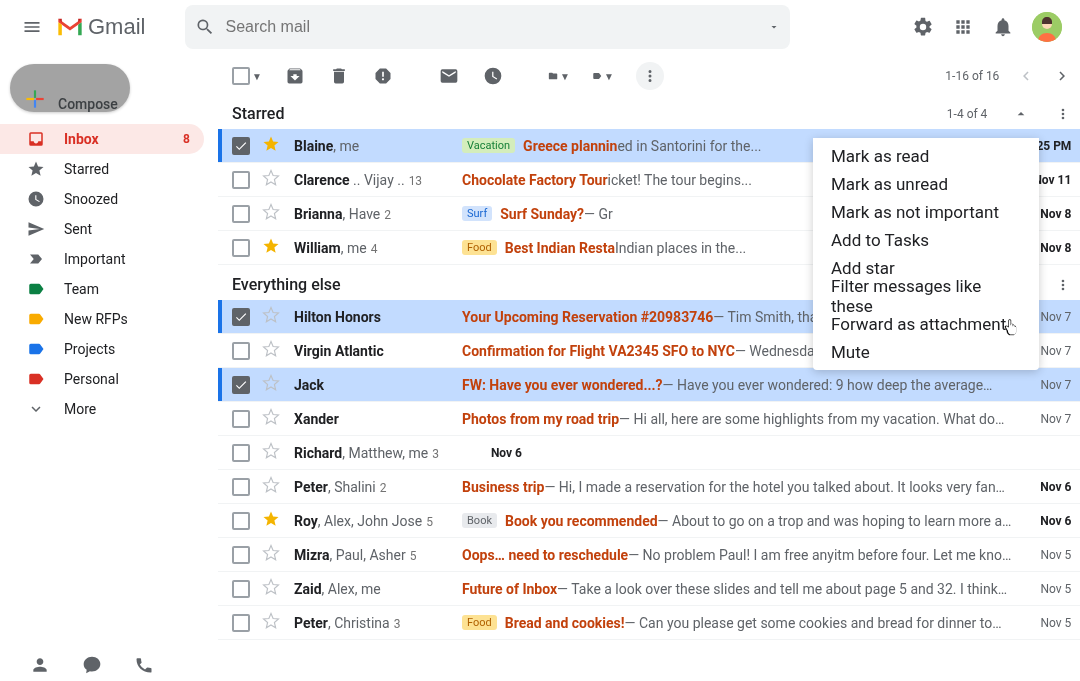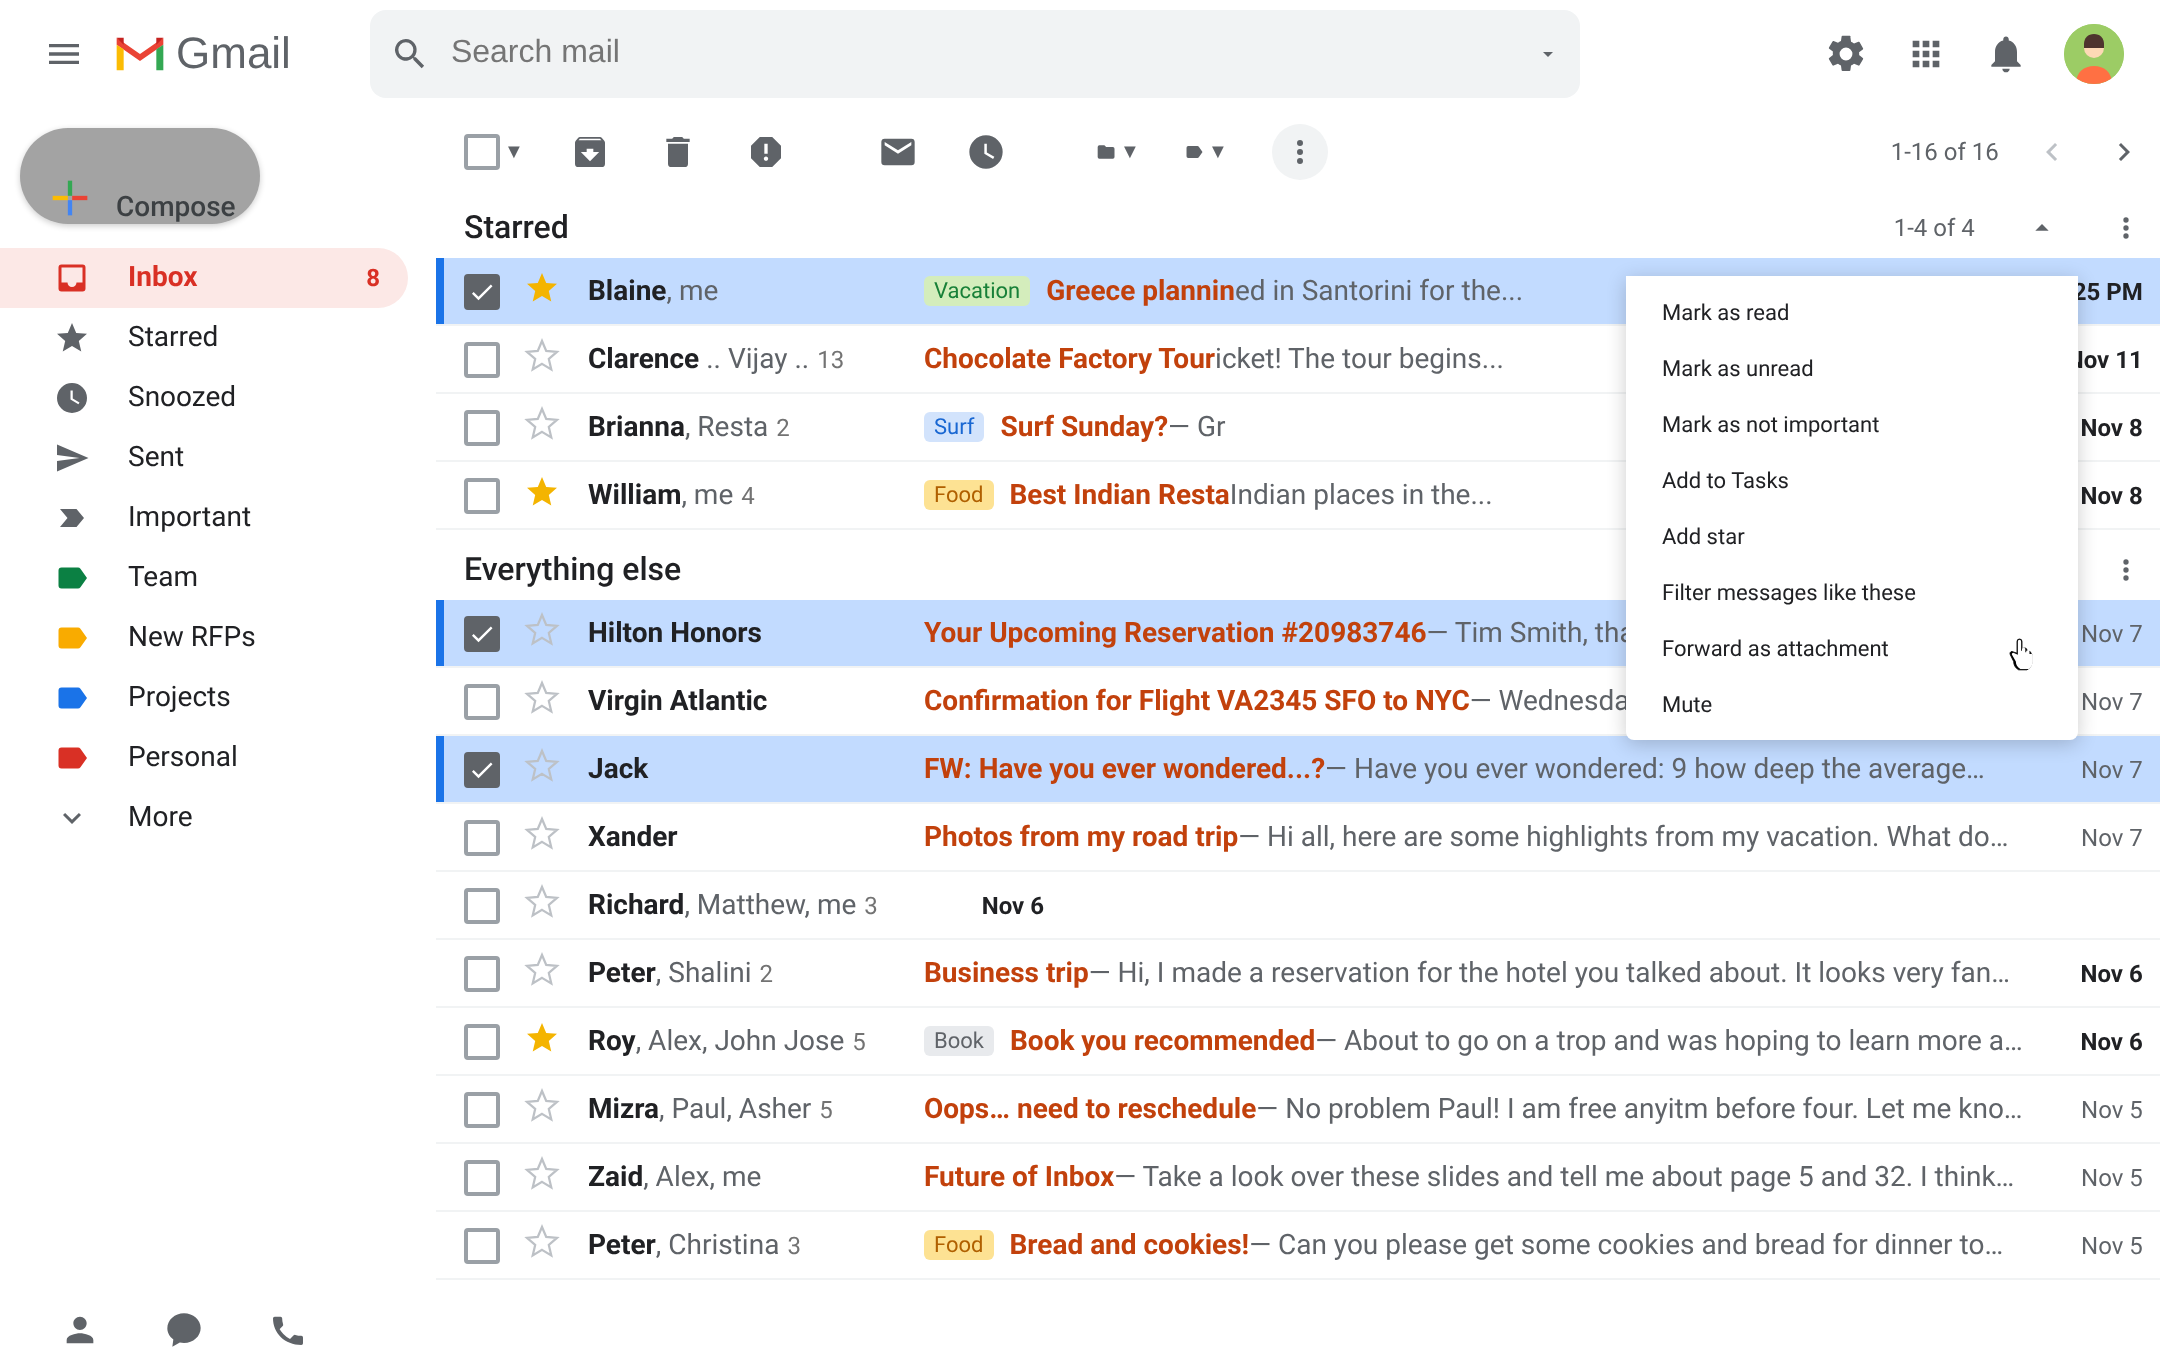--- a/index.html
+++ b/index.html
@@ -51,21 +51,21 @@
   .row .sender .cnt { color:#737373; font-size:12px; margin-left:4px;}
   .row .content { flex:1; white-space:nowrap; overflow:hidden; text-overflow:ellipsis; display:flex; align-items:center;}
   .row .tag { font-size:11px; padding:1px 5px; border-radius:3px; margin-right:8px; font-weight:400;}
   .row .subj { font-weight:700; color:#c2410c;}
   .row .snip { color:#5f6368; font-weight:400;}
   .row .date { margin-left:10px; font-size:12px; flex-shrink:0; width:50px; text-align:right;}
   .row .date.bold { font-weight:700; color:#202124;}
   .row .date:not(.bold) { color:#5f6368;}
 
   .context-menu { position:absolute; top:84px; left:595px; width:226px; background:#fff; border-radius:0 0 4px 4px; box-shadow:0 2px 10px rgba(0,0,0,0.2); padding:4px 0; z-index:100;}
-  .cm-item { height:28px; display:flex; align-items:center; padding:0 18px; cursor:pointer; font-size:11px; color:#202124;}
+  .cm-item { height:28px; display:flex; align-items:center; padding:0 18px; cursor:pointer; font-size:17px; color:#202124;}
   .cursor-hand { position:absolute; top:262px; left:783px; z-index:101; pointer-events:none;}
 </style>
 </head>
 <body>
 
 <div class="header">
   <div class="menu-btn">
     <svg width="20" height="20" viewBox="0 0 24 24" fill="#5f6368">
         <path d="M3 18h18v-2H3v2zm0-5h18v-2H3v2zm0-7v2h18V6H3z"></path>
       </svg>
@@ -327,21 +327,21 @@
               <span class="subj">Chocolate Factory Tour</span>
               <span class="snip">icket! The tour begins...</span>
             </div>
       <div class="date bold">Nov 11</div>
           </div>
           <div class="row">
       <div class="cb"></div>
       <div class="star"><svg width="18" height="18" viewBox="0 0 24 24" fill="none" stroke="#bdc1c6" stroke-width="1.5">
                 <path d="M12 17.27L18.18 21l-1.64-7.03L22 9.24l-7.19-.61L12 2 9.19 8.63 2 9.24l5.46 4.73L5.82 21z"></path>
               </svg></div>
-      <div class="sender"><b>Brianna</b><span class="rest">, Resta</span><span class="cnt">2</span></div>
+      <div class="sender"><b>Brianna</b><span class="rest">, Have</span><span class="cnt">2</span></div>
       <div class="content">
               <span class="tag" style="background:#d2e3fc;color:#1967d2">Surf</span>
               <span class="subj">Surf Sunday?</span>
               <span class="snip"> — Gr</span>
             </div>
       <div class="date bold">Nov 8</div>
           </div>
           <div class="row">
       <div class="cb"></div>
       <div class="star"><svg width="18" height="18" viewBox="0 0 24 24" fill="#f4b400">

